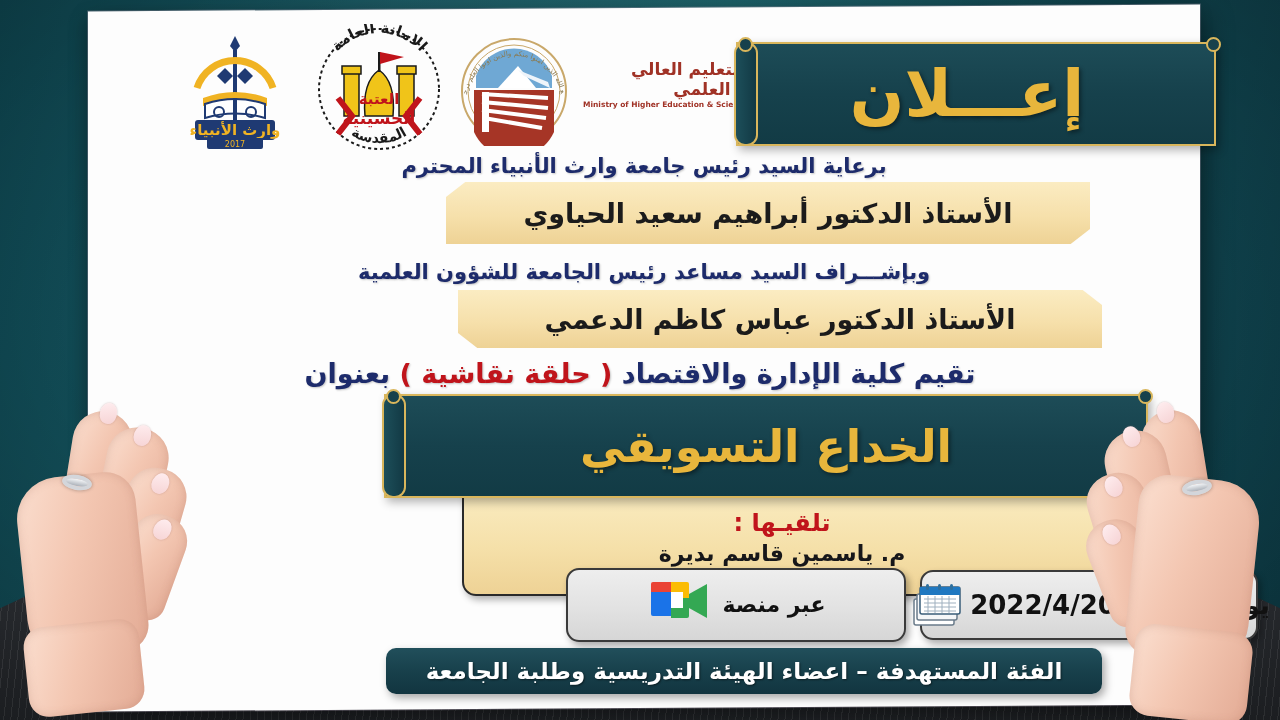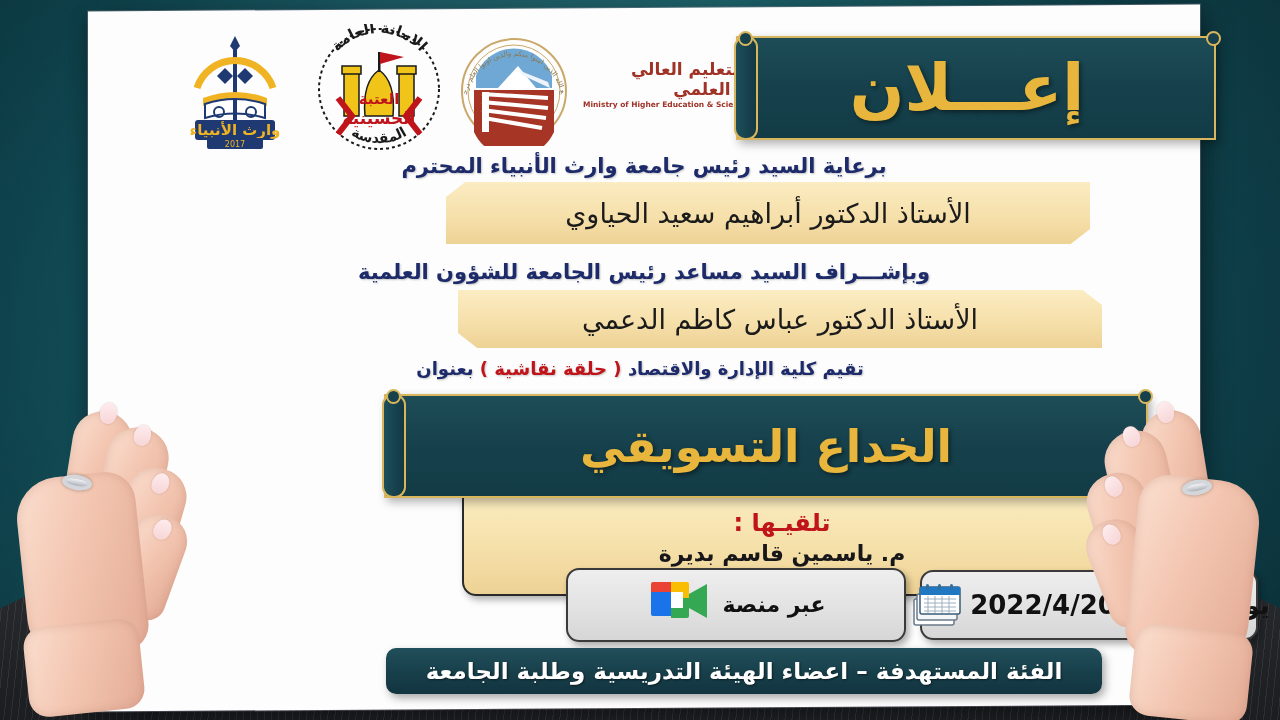--- a/index.html
+++ b/index.html
@@ -151,21 +151,21 @@
   .scroll-banner .rod {
     position:absolute; top:-2px; bottom:-2px; width:24px;
     border:2px solid #d9b65c; border-radius:11px;
     background:linear-gradient(90deg,#1d4f5a,#123944);
   }
   .scroll-banner .rod.left  { left:-4px; }
   .scroll-banner .curl.tl { left:0px;  top:-7px; }
   .scroll-banner .curl.tr { right:-7px; top:-7px; }
 
   #banner-title {
-    left:648px; top:28px; width:480px; height:104px;
+    left:648px; top:34px; width:480px; height:104px;
   }
   #banner-title .title-text {
     position:absolute; inset:0;
     display:flex; align-items:center; justify-content:center;
     padding-right:18px;
     color:#e8b63c; font-size:64px; font-weight:bold;
     letter-spacing:2px;
     text-shadow:2px 2px 4px rgba(0,0,0,.45);
   }
 
@@ -190,32 +190,32 @@
   #plate-patron {
     left:358px; top:174px; width:644px; height:62px;
     clip-path:polygon(3% 0%, 100% 0%, 100% 76%, 97% 100%, 0% 100%, 0% 24%);
     font-size:27px;
   }
   #plate-supervisor {
     left:370px; top:282px; width:644px; height:58px;
     clip-path:polygon(0% 0%, 97% 0%, 100% 26%, 100% 100%, 3% 100%, 0% 74%);
     font-size:27px;
   }
-  .plate-name { font-weight:normal; letter-spacing:0px; white-space:nowrap; }
+  .plate-name { font-weight:bold; letter-spacing:0px; white-space:nowrap; }
 
   
   .heading-line {
     position:absolute; z-index:3; text-align:center;
     color:#1d2b6b; font-weight:bold;
     text-shadow:1px 1px 2px rgba(0,0,0,.22);
     white-space:nowrap;
   }
   #line-patron     { left:0; right:0; top:146px; font-size:21px; letter-spacing:.5px; }
   #line-supervisor { left:0; right:0; top:252px; font-size:21px; letter-spacing:.5px; }
-  #line-college    { left:0; right:8px; top:350px; font-size:18px; letter-spacing:.5px; }
+  #line-college    { left:0; right:8px; top:350px; font-size:27px; letter-spacing:.5px; }
   #line-college .red { color:#c0141b; }
 
   
   #presenter-card {
     position:absolute; z-index:3;
     left:374px; top:470px; width:640px; height:118px;
     background:linear-gradient(180deg,#fbeec5 0%,#f5e0a9 60%,#eed295 100%);
     border:2px solid #2a2a2a; border-radius:14px;
     box-shadow:3px 4px 7px rgba(0,0,0,.30);
     display:flex; flex-direction:column; align-items:center; justify-content:center;

